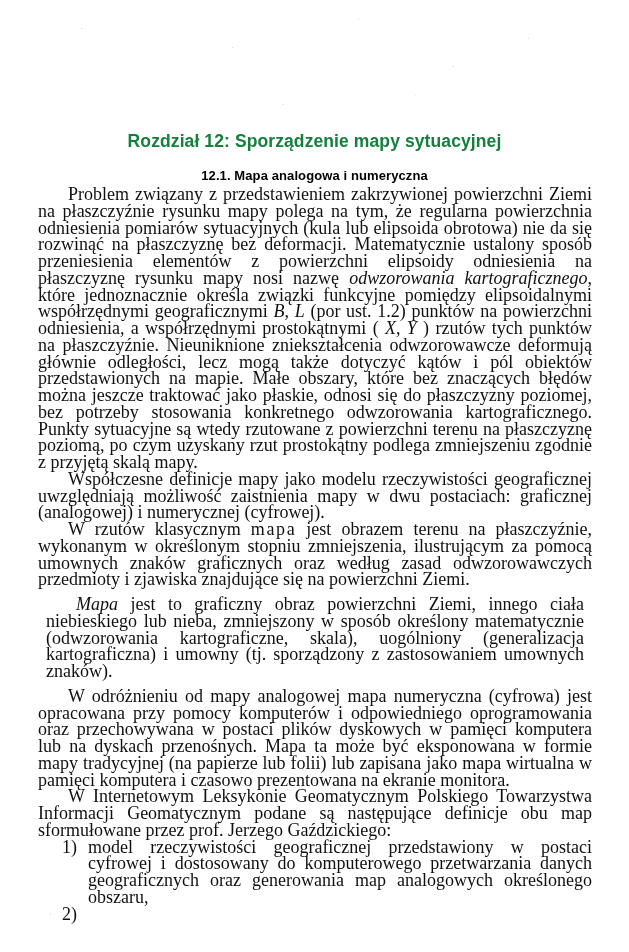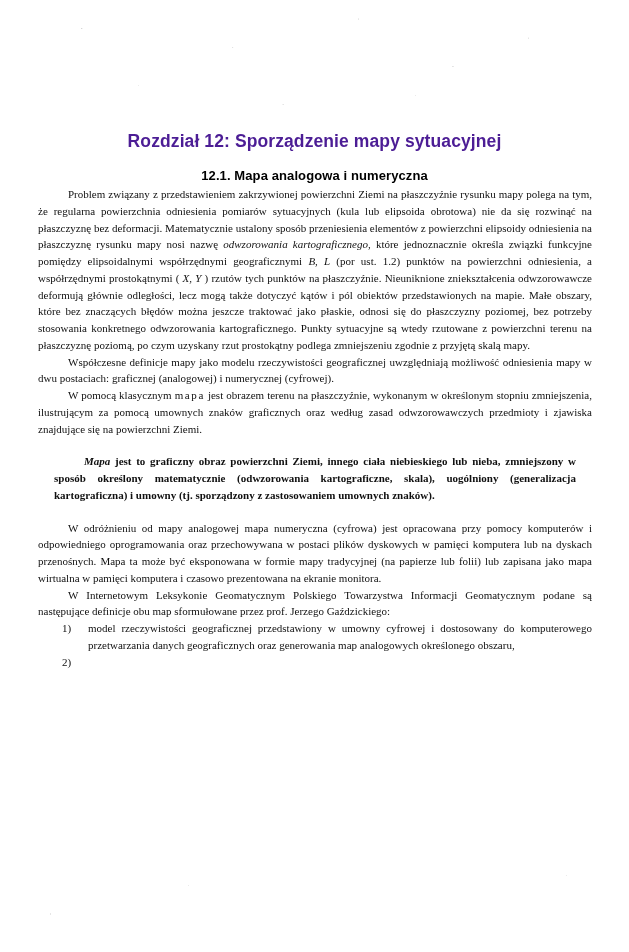--- a/index.html
+++ b/index.html
@@ -46,56 +46,55 @@
   .chapter-title {
     position: absolute;
     left: 0;
     right: 0;
     top: 119px;
     text-align: center;
     font-family: "Liberation Sans", "DejaVu Sans", sans-serif;
     font-weight: bold;
     font-size: 17.5px;
     letter-spacing: 0.1px;
-    color: #4c1d95;
+    color: #15803d;
   }
 
   .section-title {
     position: absolute;
     left: 0;
     right: 0;
     top: 157px;
     text-align: center;
     font-family: "Liberation Sans", "DejaVu Sans", sans-serif;
     font-weight: bold;
     font-size: 13px;
     letter-spacing: 0.1px;
     color: #000;
   }
 
   .body-col {
     position: absolute;
     left: 38px;
     top: 186px;
     width: 554px;
-    font-size: 11px;
+    font-size: 18px;
     line-height: 16.75px;
     text-align: justify;
     text-justify: inter-word;
     hyphens: manual;
   }
 
   p.para {
     margin: 0;
     text-indent: 30px;
   }
   p.quote-def {
-    margin: 16px;
+    margin: 8px;
     text-indent: 30px;
-    font-weight: bold;
   }
 
   .it { font-style: italic; }
   .tracked { letter-spacing: 1.6px; }
 
   ol.numbered {
     margin: 0;
     padding: 0;
     list-style: none;
   }
@@ -124,34 +123,34 @@
 <div class="page">
 
   <h1 class="chapter-title">Rozdział 12: Sporządzenie mapy sytuacyjnej</h1>
 
   <h2 class="section-title">12.1. Mapa analogowa i numeryczna</h2>
 
   <div class="body-col">
 
     <p class="para"><span>Problem związany z przedstawieniem zakrzywionej powierzchni Ziemi na płaszczyźnie rysunku mapy polega na tym, że regularna powierzchnia odniesienia pomiarów sytuacyjnych (kula lub elipsoida obrotowa) nie da się rozwinąć na płaszczyznę bez deformacji. Matematycznie ustalony sposób przeniesienia elementów z powierzchni elipsoidy odniesienia na płaszczyznę rysunku mapy nosi nazwę </span><span class="it">odwzorowania kartograficznego</span><span>, które jednoznacznie określa związki funkcyjne pomiędzy elipsoidalnymi współrzędnymi geograficznymi </span><span class="it">B, L</span><span> (por ust. 1.2) punktów na powierzchni odniesienia, a współrzędnymi prostokątnymi ( </span><span class="it">X</span><span>, </span><span class="it">Y</span><span> ) rzutów tych punktów na płaszczyźnie. Nieuniknione zniekształcenia odwzorowawcze deformują głównie odległości, lecz mogą także dotyczyć kątów i pól obiektów przedstawionych na mapie. Małe obszary, które bez znaczących błędów można jeszcze traktować jako płaskie, odnosi się do płaszczyzny poziomej, bez potrzeby stosowania konkretnego odwzorowania kartograficznego. Punkty sytuacyjne są wtedy rzutowane z powierzchni terenu na płaszczyznę poziomą, po czym uzyskany rzut prostokątny podlega zmniejszeniu zgodnie z przyjętą skalą mapy.</span></p>
 
-    <p class="para">Współczesne definicje mapy jako modelu rzeczywistości geograficznej uwzględniają możliwość odniesienia mapy w dwu postaciach: graficznej (analogowej) i numerycznej (cyfrowej).</p>
+    <p class="para">Współczesne definicje mapy jako modelu rzeczywistości geograficznej uwzględniają możliwość zaistnienia mapy w dwu postaciach: graficznej (analogowej) i numerycznej (cyfrowej).</p>
 
-    <p class="para"><span>W pomocą klasycznym </span><span class="tracked">mapa</span><span> jest obrazem terenu na płaszczyźnie, wykonanym w określonym stopniu zmniejszenia, ilustrującym za pomocą umownych znaków graficznych oraz według zasad odwzorowawczych przedmioty i zjawiska znajdujące się na powierzchni Ziemi.</span></p>
+    <p class="para"><span>W rzutów klasycznym </span><span class="tracked">mapa</span><span> jest obrazem terenu na płaszczyźnie, wykonanym w określonym stopniu zmniejszenia, ilustrującym za pomocą umownych znaków graficznych oraz według zasad odwzorowawczych przedmioty i zjawiska znajdujące się na powierzchni Ziemi.</span></p>
 
 
     <p class="quote-def"><span class="it">Mapa</span><span> jest to graficzny obraz powierzchni Ziemi, innego ciała niebieskiego lub nieba, zmniejszony w sposób określony matematycznie (odwzorowania kartograficzne, skala), uogólniony (generalizacja kartograficzna) i umowny (tj. sporządzony z zastosowaniem umownych znaków).</span></p>
 
     <p class="para">W odróżnieniu od mapy analogowej mapa numeryczna (cyfrowa) jest opracowana przy pomocy komputerów i odpowiedniego oprogramowania oraz przechowywana w postaci plików dyskowych w pamięci komputera lub na dyskach przenośnych. Mapa ta może być eksponowana w formie mapy tradycyjnej (na papierze lub folii) lub zapisana jako mapa wirtualna w pamięci komputera i czasowo prezentowana na ekranie monitora.</p>
 
     <p class="para">W Internetowym Leksykonie Geomatycznym Polskiego Towarzystwa Informacji Geomatycznym podane są następujące definicje obu map sformułowane przez prof. Jerzego Gaździckiego:</p>
 
 
 
     <ol class="numbered">
-      <li><span class="marker">1)</span><span>model rzeczywistości geograficznej przedstawiony w umowny cyfrowej i dostosowany do komputerowego przetwarzania danych geograficznych oraz generowania map analogowych określonego obszaru,</span></li>
+      <li><span class="marker">1)</span><span>model rzeczywistości geograficznej przedstawiony w postaci cyfrowej i dostosowany do komputerowego przetwarzania danych geograficznych oraz generowania map analogowych określonego obszaru,</span></li>
       <li><span class="marker">2)</span></li>
     </ol>
 
   </div>
 </div>
 
 <div class="scan-noise"></div>
 
 </body></html>

